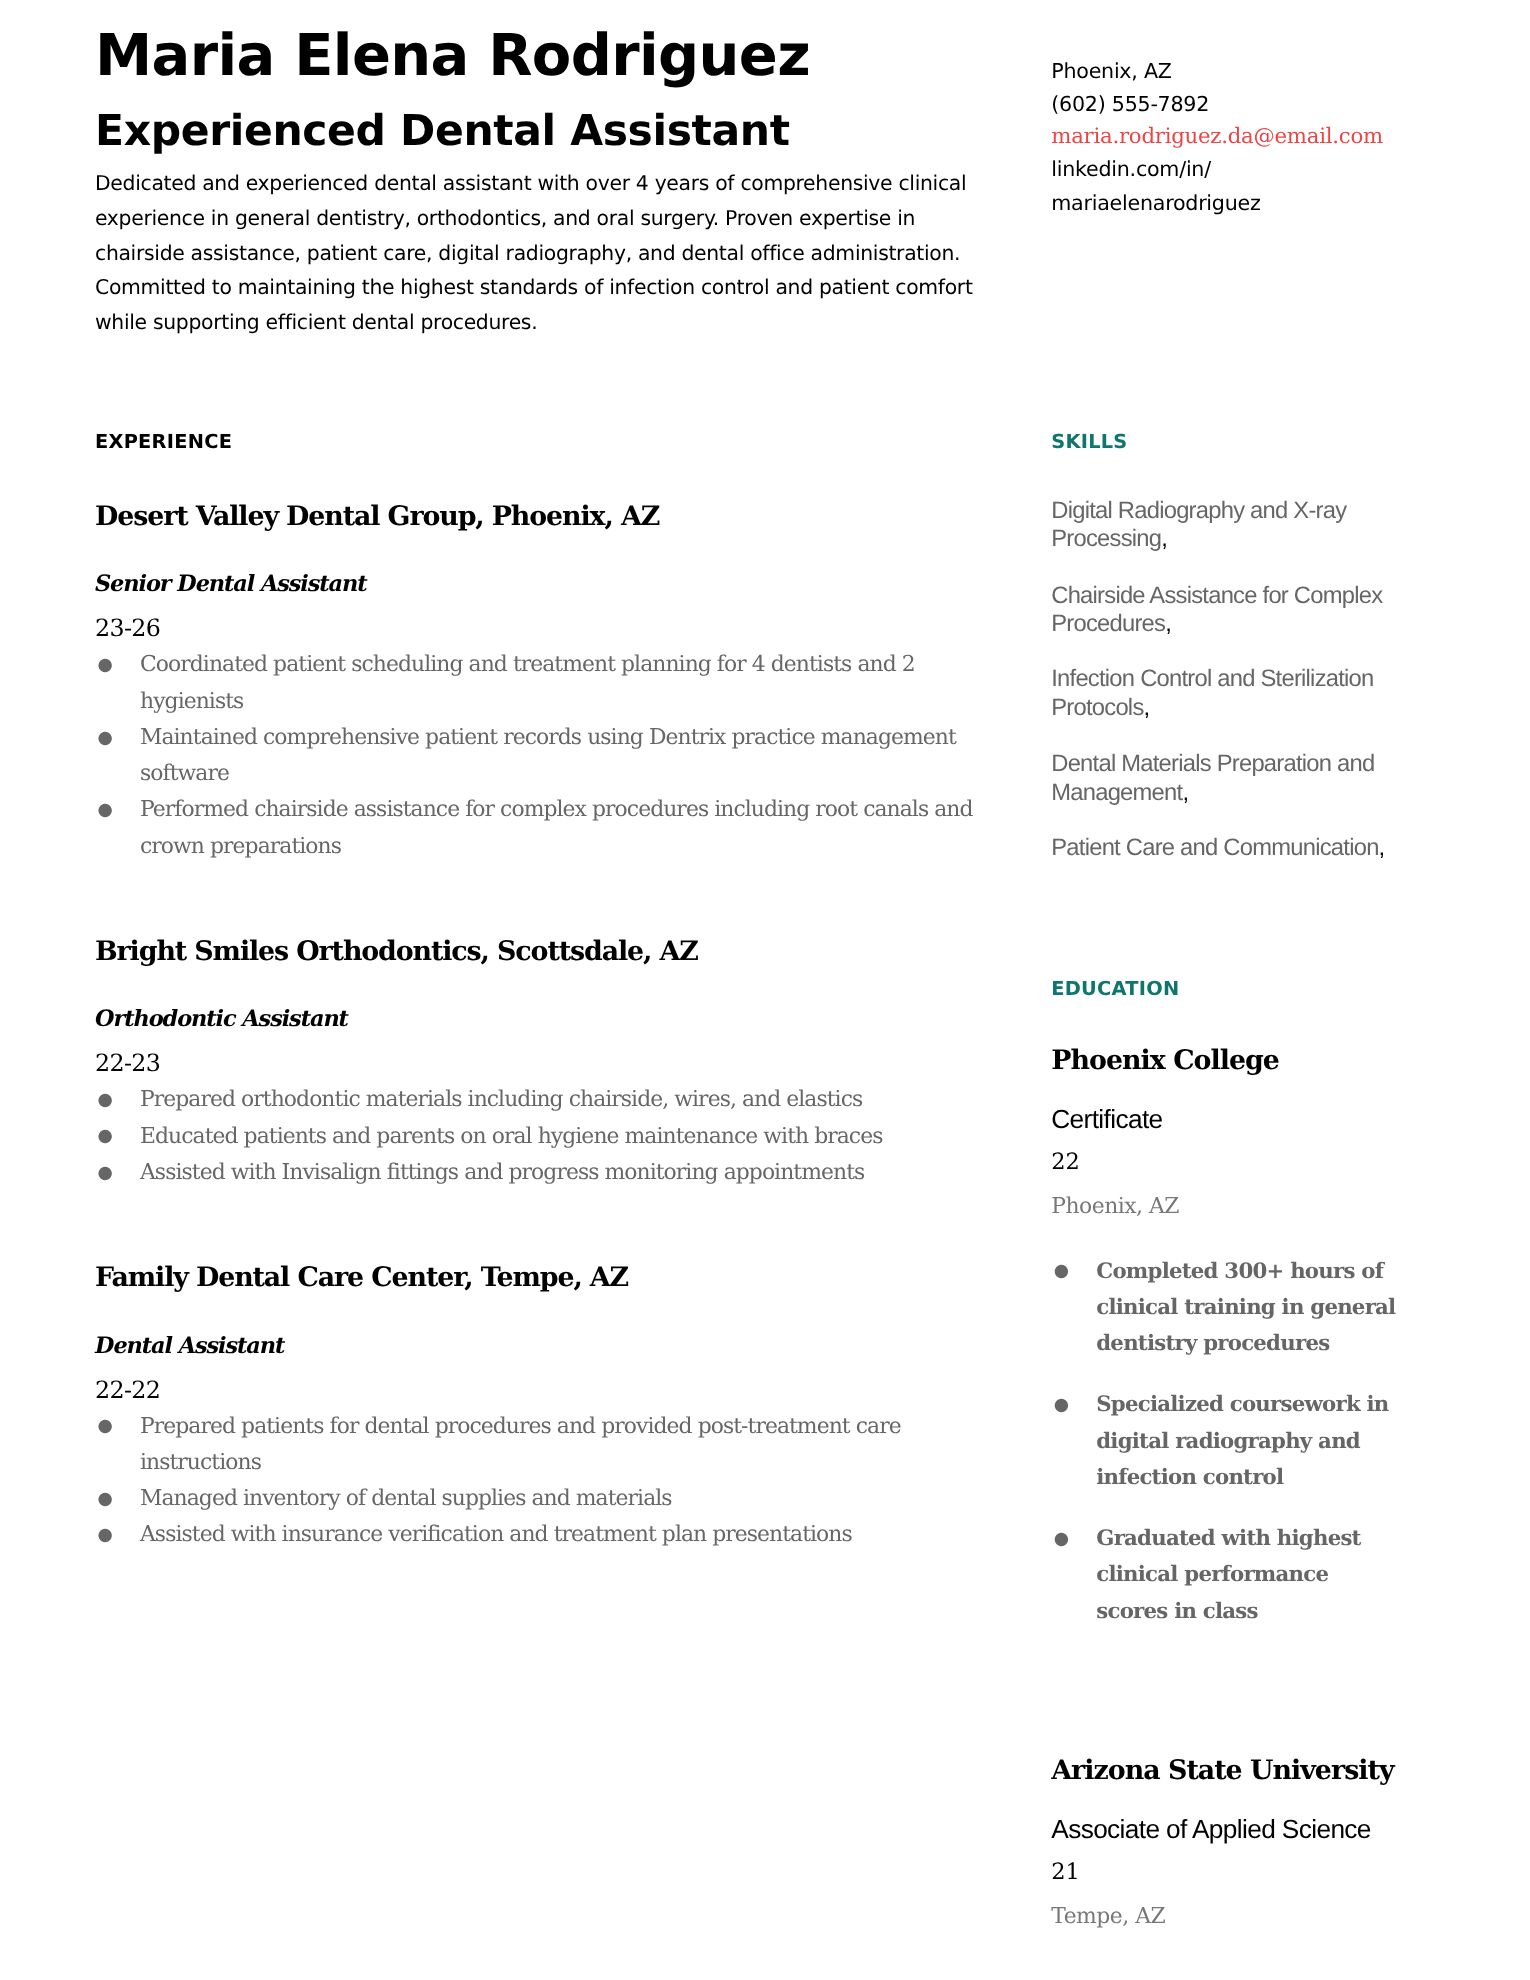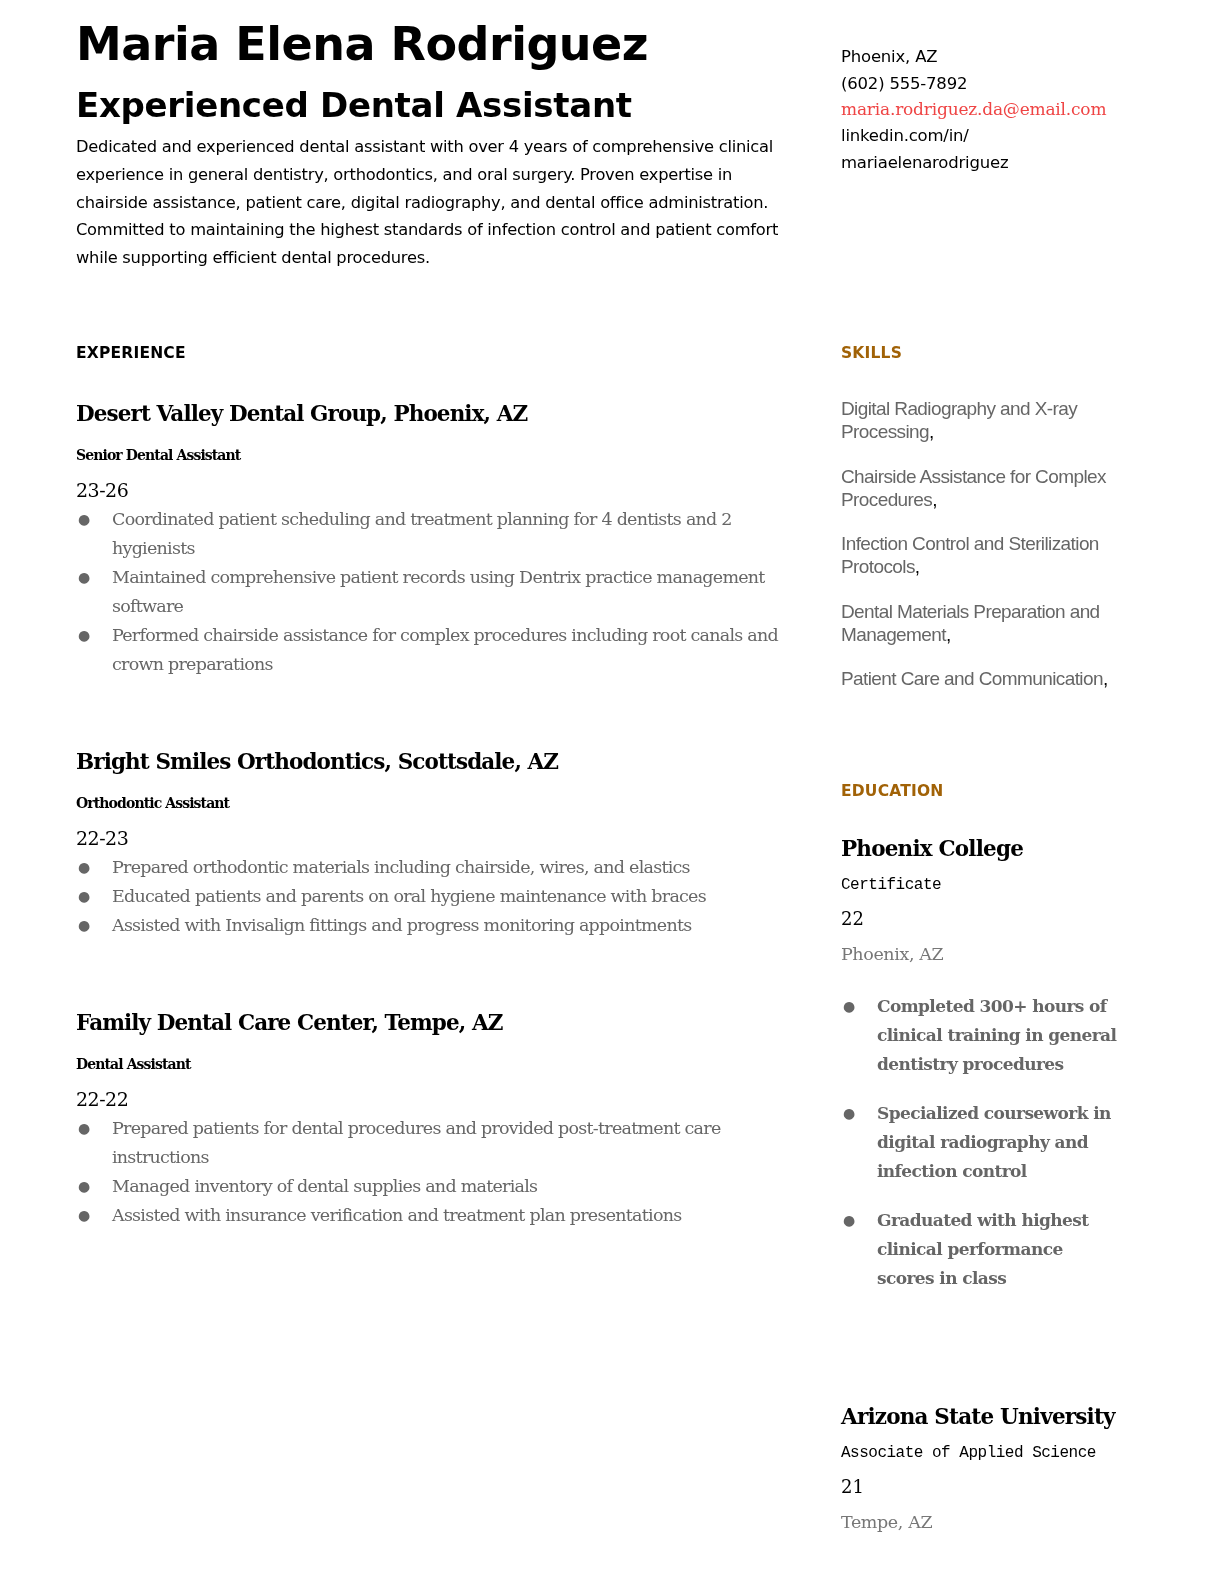--- a/index.html
+++ b/index.html
@@ -10,37 +10,37 @@
 
   .name { position: absolute; top: 14px; left: 0; font-family: "DejaVu Sans", sans-serif; font-weight: bold; font-size: 46px; letter-spacing: -0.5px; white-space: nowrap; line-height: 60px; }
   .title { position: absolute; top: 82px; left: 0; font-family: "DejaVu Sans", sans-serif; font-weight: bold; font-size: 34px; letter-spacing: -0.3px; white-space: nowrap; line-height: 46px; }
   .summary { position: absolute; top: 133px; left: 0; width: 705px; font-family: "DejaVu Sans", sans-serif; font-size: 16.3px; line-height: 27.8px; letter-spacing: -0.25px; }
 
   .contact { position: absolute; top: 43px; left: 0; width: 275px; font-family: "DejaVu Sans", sans-serif; font-size: 16.5px; line-height: 27px; letter-spacing: -0.2px; }
   .contact .email { font-family: "DejaVu Serif", serif; color: #ef4444; line-height: 25px; word-break: break-all; font-size: 17px; }
   .contact div { margin: 0; }
 
   .section-head { position: absolute; font-family: "DejaVu Sans", sans-serif; font-weight: bold; font-size: 15.5px; letter-spacing: 0.2px; color: #000000; }
-  .section-head.skills, .section-head.edu { color: #a16207; }
+  .section-head.skills, .section-head.edu { color: #0f766e; }
 
   .job { position: absolute; left: 0; width: 720px; }
   .job .company { font-family: "DejaVu Serif", serif; font-weight: bold; font-size: 21.5px; letter-spacing: -0.9px; line-height: 30px; white-space: nowrap; }
-  .job .role { font-family: "DejaVu Serif", serif; font-weight: bold; font-size: 14px; letter-spacing: -0.9px; line-height: 30px; margin-top: 11px; white-space: nowrap; }
+  .job .role { font-family: "DejaVu Serif", serif; font-style: italic; font-weight: bold; font-size: 18px; letter-spacing: -0.9px; line-height: 30px; margin-top: 24px; white-space: nowrap; }
   .job .dates { font-family: "DejaVu Serif", serif; font-size: 19px; line-height: 26px; margin-top: 7px; letter-spacing: -0.5px; }
   .job ul { list-style: none; margin: 2px 0 0 0; padding: 0; }
   .job li { position: relative; padding-left: 36px; font-family: "DejaVu Serif", serif; font-size: 17.5px; line-height: 29px; color: #666; letter-spacing: -0.75px; }
   .job li .bullet { position: absolute; left: 2px; top: 0; color: #666; font-size: 14px; }
 
   .skills-list { position: absolute; top: 397px; left: 0; width: 280px; }
   .skill { font-family: Liberation Sans, sans-serif; font-size: 19px; line-height: 23px; color: #666; letter-spacing: -0.6px; margin-bottom: 21.5px; }
   .skill .comma { color: #000; }
 
   .edu-block { position: absolute; left: 0; width: 280px; }
   .edu-block .school { font-family: "DejaVu Serif", serif; font-weight: bold; font-size: 21.5px; letter-spacing: -0.8px; line-height: 30px; white-space: nowrap; }
-  .edu-block .degree { font-family: Liberation Mono, monospace; font-size: 16px; line-height: 24px; margin-top: 9px; letter-spacing: -0.5px; white-space: nowrap; }
+  .edu-block .degree { font-family: Liberation Sans, sans-serif; font-size: 21px; line-height: 24px; margin-top: 20px; letter-spacing: -0.5px; white-space: nowrap; }
   .edu-block .year { font-family: "DejaVu Serif", serif; font-size: 18px; line-height: 24px; margin-top: 10px; }
   .edu-block .loc { font-family: "DejaVu Serif", serif; font-size: 17.5px; line-height: 24px; margin-top: 11px; color: #777; letter-spacing: -0.4px; }
   .edu-block ul { list-style: none; margin: 26px 0 0 0; padding: 0; }
   .edu-block li { position: relative; padding-left: 36px; font-family: "DejaVu Serif", serif; font-weight: bold; font-size: 17px; line-height: 29px; color: #666; letter-spacing: -0.6px; margin-bottom: 20px; }
   .edu-block li .bullet { position: absolute; left: 2px; top: 0; font-size: 14px; color: #666; font-weight: normal; }
 </style>
 </head>
 <body>
 
 <div class="left">

